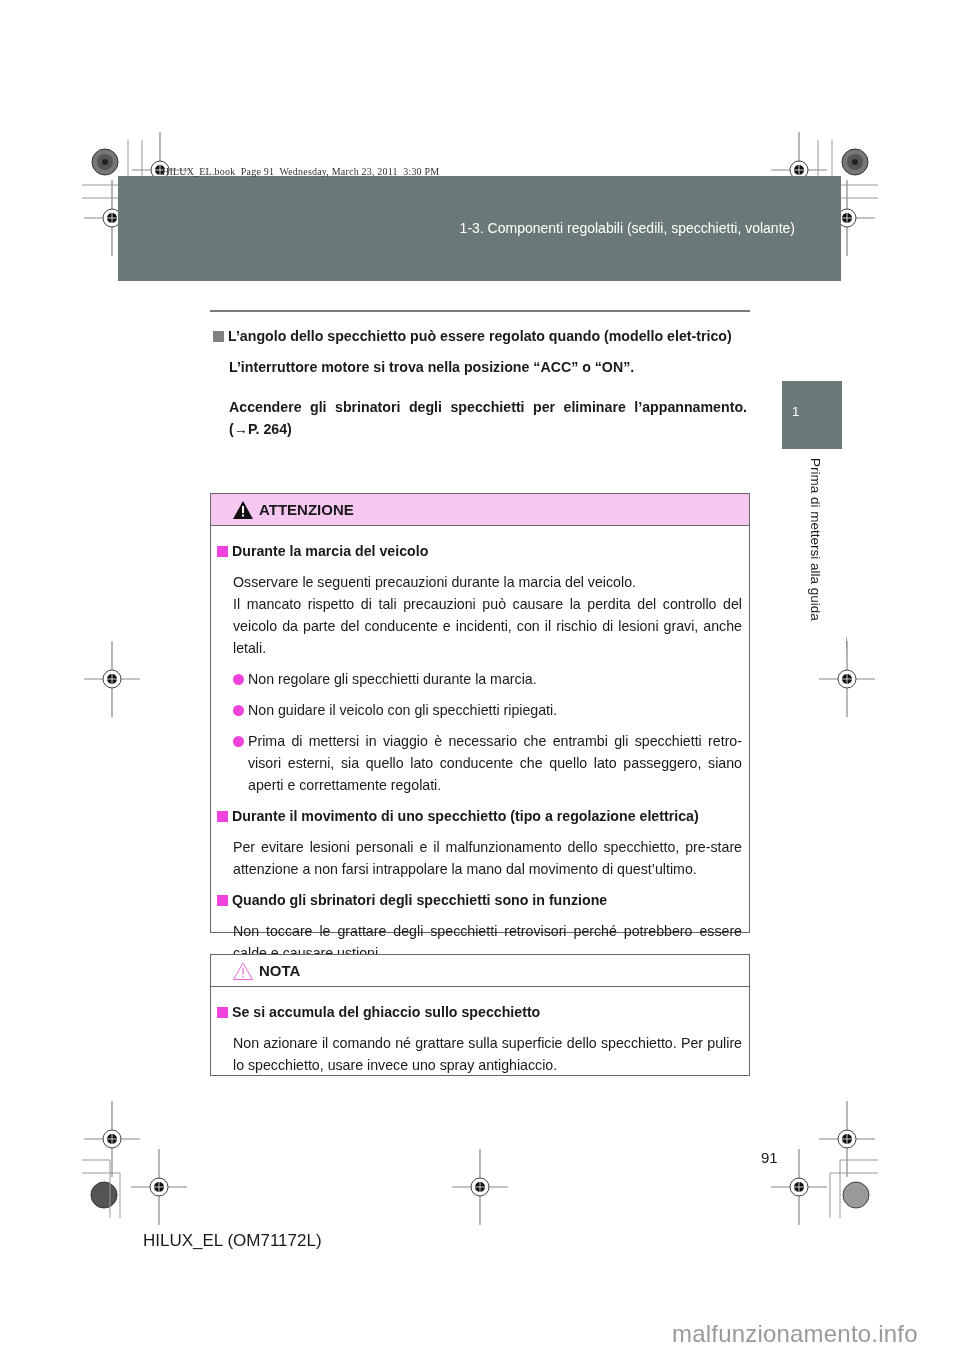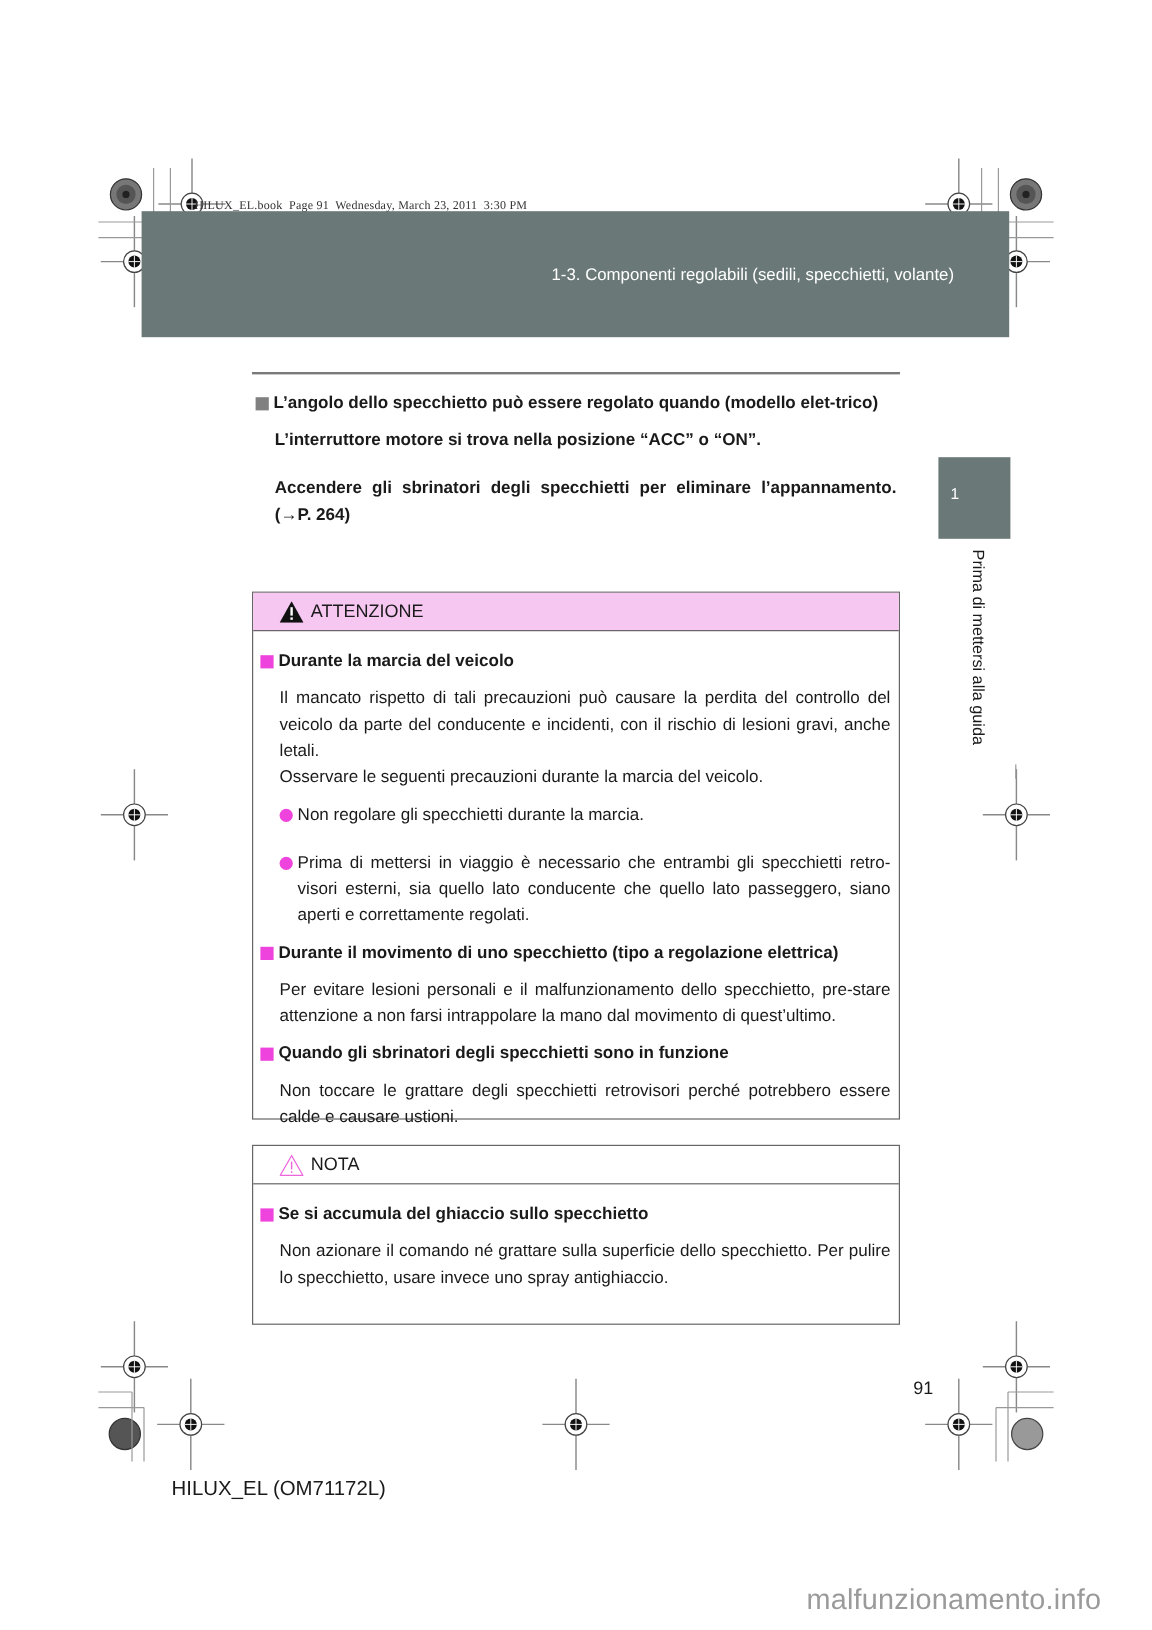--- a/index.html
+++ b/index.html
@@ -15,21 +15,21 @@
   .side-text { left: 808px; top: 458px; writing-mode: vertical-rl; font-size: 13.5px; color: #1a1a1a; }
   .side-line { left: 846px; top: 637px; width: 1px; height: 12px; background: #999; }
 
   .content { left: 213px; width: 534px; font-size: 14.2px; line-height: 22px; }
   .h { font-weight: bold; position: relative; padding-left: 15px; text-align: justify; }
   .h .sq { position: absolute; left: 0; top: 6px; width: 11px; height: 11px; }
   .p { padding-left: 16px; text-align: justify; font-weight: bold; }
   .gap { height: 9px; }
 
   .box { left: 210px; width: 540px; border: 1px solid #666; box-sizing: border-box; background: #fff; }
-  .box-head { height: 31px; border-bottom: 1px solid #666; display: flex; align-items: center; padding-left: 22px; font-size: 15px; color: #1a1a1a; }
+  .box-head { height: 31px; border-bottom: 1px solid #666; display: flex; align-items: center; padding-left: 22px; font-size: 15px; color: #1a1a1a; font-weight: bold; }
   .box-head .tri { width: 20px; height: 18px; margin-right: 6px; }
   .box-body { padding: 14px 7px 10px 6px; font-size: 14.2px; line-height: 22px; }
   .b-h { font-weight: bold; position: relative; padding-left: 15px; }
   .b-h .sq { position: absolute; left: 0; top: 6px; width: 11px; height: 11px; background: #ee44dd; }
   .b-p { padding-left: 16px; text-align: justify; }
   .b-li { position: relative; padding-left: 31px; text-align: justify; }
   .b-li .dot { position: absolute; left: 16px; top: 6px; width: 11px; height: 11px; border-radius: 50%; background: #ee44dd; }
   .b-gap { height: 9px; }
 
   .page-num { left: 761px; top: 1149px; font-size: 15px; color: #1a1a1a; }
@@ -124,39 +124,40 @@
     <svg class="tri" viewBox="0 0 20 18">
       <polygon points="10,0 20,18 0,18" fill="#111"></polygon>
       <rect x="9" y="5" width="2" height="7" fill="#fff"></rect>
       <rect x="9" y="13.5" width="2" height="2" fill="#fff"></rect>
     </svg>
     <span>ATTENZIONE</span>
   </div>
   <div class="box-body">
     <div class="b-h"><span class="sq"></span><span>Durante la marcia del veicolo</span></div>
     <div class="b-gap"></div>
+    <div class="b-p">Osservare le seguenti precauzioni durante la marcia del veicolo.</div>
     <div class="b-p">Il mancato rispetto di tali precauzioni può causare la perdita del controllo del veicolo da parte del conducente e incidenti, con il rischio di lesioni gravi, anche letali.</div>
-    <div class="b-p">Osservare le seguenti precauzioni durante la marcia del veicolo.</div>
     <div class="b-gap"></div>
     <div class="b-li"><span class="dot"></span><span>Non regolare gli specchietti durante la marcia.</span></div>
     <div class="b-gap"></div>
+    <div class="b-li"><span class="dot"></span><span>Non guidare il veicolo con gli specchietti ripiegati.</span></div>
     <div class="b-gap"></div>
     <div class="b-li"><span class="dot"></span><span>Prima di mettersi in viaggio è necessario che entrambi gli specchietti retro-visori esterni, sia quello lato conducente che quello lato passeggero, siano aperti e correttamente regolati.</span></div>
     <div class="b-gap"></div>
     <div class="b-h"><span class="sq"></span><span>Durante il movimento di uno specchietto (tipo a regolazione elettrica)</span></div>
     <div class="b-gap"></div>
     <div class="b-p">Per evitare lesioni personali e il malfunzionamento dello specchietto, pre-stare attenzione a non farsi intrappolare la mano dal movimento di quest’ultimo.</div>
     <div class="b-gap"></div>
     <div class="b-h"><span class="sq"></span><span>Quando gli sbrinatori degli specchietti sono in funzione</span></div>
     <div class="b-gap"></div>
     <div class="b-p">Non toccare le grattare degli specchietti retrovisori perché potrebbero essere calde e causare ustioni.</div>
   </div>
 </div>
 
-<div class="abs box" style="top:954px; height:150px;">
+<div class="abs box" style="top:954px; height:122px;">
   <div class="box-head">
     <svg class="tri" viewBox="0 0 20 18">
       <polygon points="10,1 19.5,17.5 0.5,17.5" fill="none" stroke="#ee66dd" stroke-width="1"></polygon>
       <rect x="9.4" y="6" width="1.2" height="6.5" fill="#ee66dd"></rect>
       <rect x="9.4" y="14" width="1.2" height="1.4" fill="#ee66dd"></rect>
     </svg>
     <span>NOTA</span>
   </div>
   <div class="box-body">
     <div class="b-h"><span class="sq"></span><span>Se si accumula del ghiaccio sullo specchietto</span></div>

